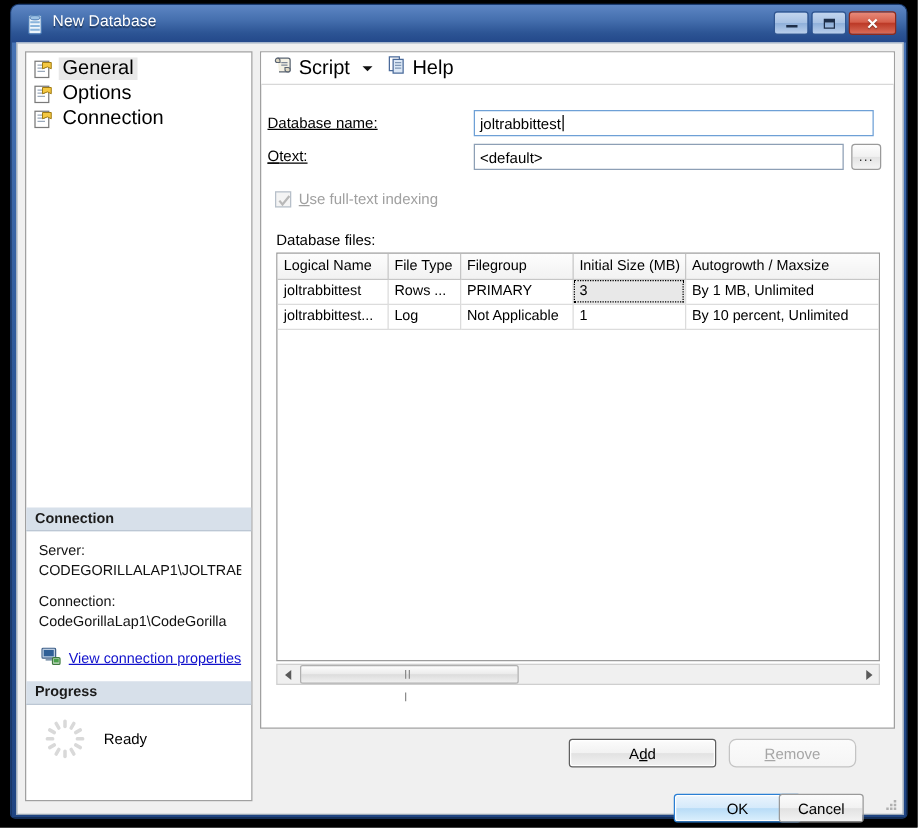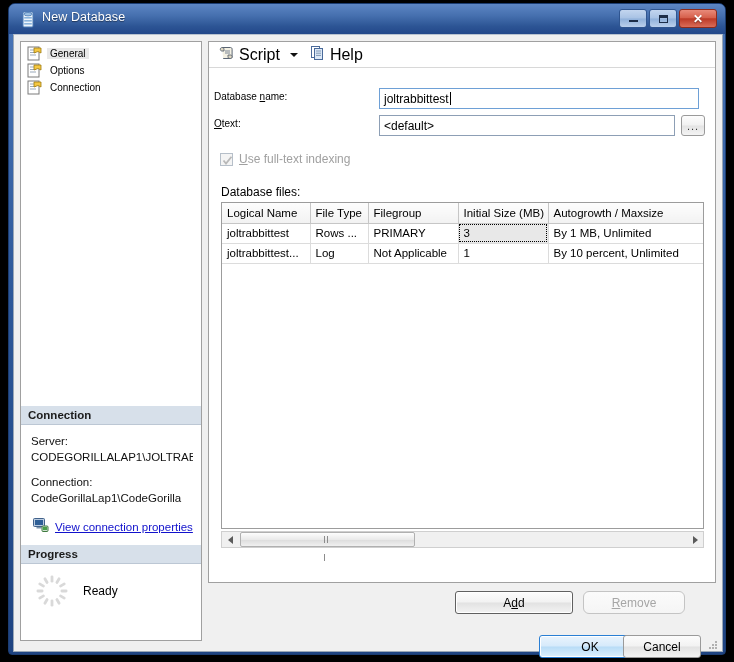--- a/index.html
+++ b/index.html
@@ -81,21 +81,21 @@
   .section-head {
     background: #d7e0ea;
     border-bottom: 1px solid #bcc7d4;
     font-size: 11.5px; font-weight: bold; color: #1b1b1b;
     padding: 3px 0 3px 7px;
   }
   #pagelist { padding: 3px 0 0 0; }
   .page-item {
     display: flex; align-items: center;
     padding: 1px 4px 1px 6px;
-    font-size: 10px; color: #000;
+    font-size: 16px; color: #000;
     cursor: default;
   }
   .page-item .lbl { padding: 0 3px; }
   .page-item.selected .lbl { background: #e8e8e8; }
   .pg-icon { width: 16px; height: 15px; margin-right: 4px; flex: 0 0 auto; }
 
   #connection-block { position: absolute; left: 0; right: 0; top: 364px; }
   #conn-body { padding: 9px 8px 4px 10px; font-size: 11.5px; color: #111; line-height: 1.35; }
   #conn-body .grp { margin-bottom: 10px; }
   #conn-body .val { white-space: nowrap; overflow: hidden; }
@@ -135,21 +135,21 @@
     border-left: 4px solid transparent;
     border-right: 4px solid transparent;
     border-top: 4px solid #111;
     margin: 0 8px 0 6px;
     cursor: default;
   }
 
   #form { position: absolute; left: 0; top: 27px; right: 0; bottom: 0; }
 
   .field-row { position: absolute; display: flex; align-items: center; }
-  .field-label { font-size: 10px; color: #000; }
+  .field-label { font-size: 12px; color: #000; text-decoration: underline; }
   .field-label u { text-decoration: underline; }
 
   .txtbox {
     border: 1px solid #8d9fb5;
     background: #ffffff;
     font-size: 12px; color: #000;
     padding: 2px 3px 2px 4px;
     height: 21px;
     display: flex; align-items: center;
     cursor: text;
@@ -267,21 +267,21 @@
   .btn.focus-ring { border-color: #606060; box-shadow: inset 0 0 0 1px #ffffff; }
   .btn.default-btn {
     border-color: #2a7fd4;
     background: linear-gradient(180deg,#eaf4fd 0%, #d6eafb 48%, #b8dcf7 52%, #dcf0fd 100%);
     box-shadow: inset 0 0 0 1px #ffffff;
   }
 
   #add-btn    { position: absolute; left: 441px; top: 556px; width: 118px; }
   #remove-btn { position: absolute; left: 569px; top: 556px; width: 102px; border-radius: 6px; }
   #ok-btn     { position: absolute; left: 525px; top: 600px; width: 102px; }
-  #cancel-btn { position: absolute; left: 609px; top: 600px; width: 78px; }
+  #cancel-btn { position: absolute; left: 609px; top: 600px; width: 68px; }
 
   #resize-grip { position: absolute; right: 3px; bottom: 2px; width: 12px; height: 12px; }
 </style>
 </head>
 <body>
 
 <div id="window">
 
   <div id="titlebar">
     <span id="title-icon">

